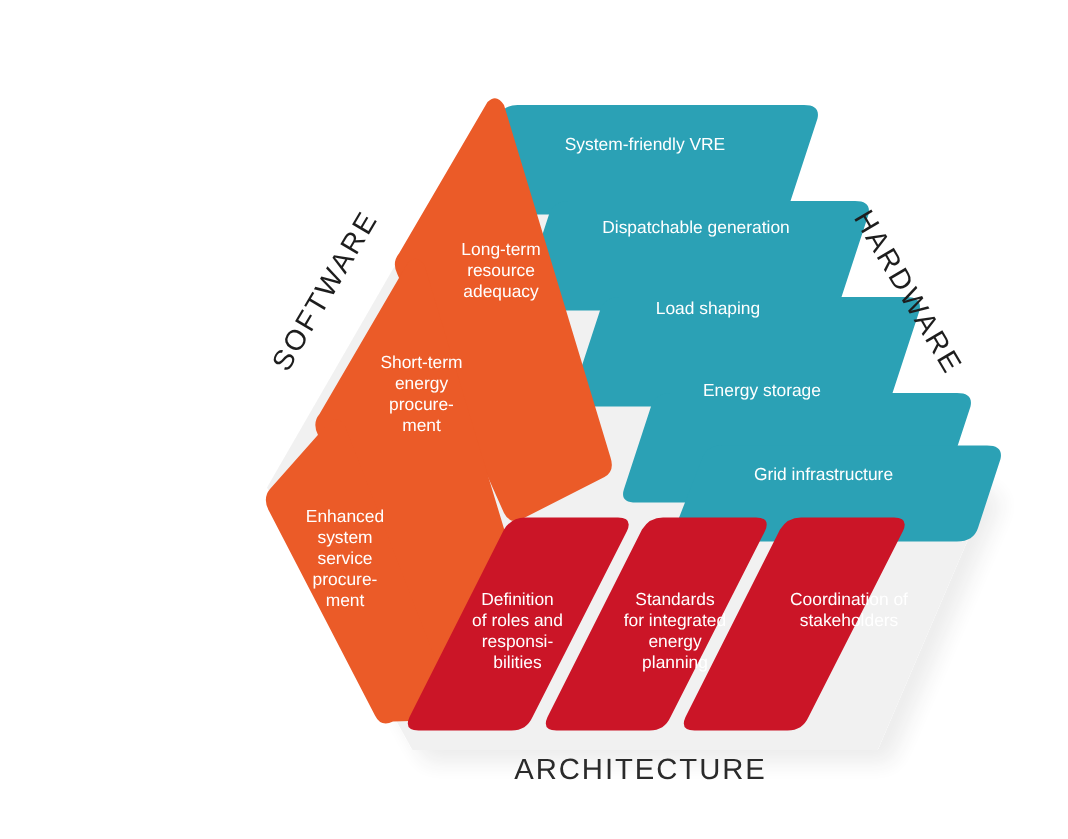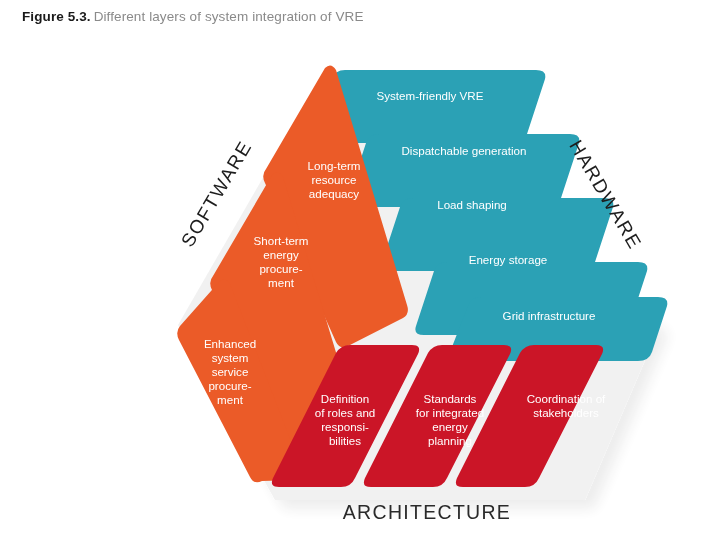--- a/index.html
+++ b/index.html
@@ -61,23 +61,20 @@
     font-family: "Liberation Sans", sans-serif;
     font-size: 19.5px;
     letter-spacing: 1.3px;
   }
 </style>
 </head>
 <body>
 
 <div id="figure-root">
 
-  <div class="caption">
-    <span class="cap-num">Figure 5.3.</span><span class="cap-text">Different layers of system integration of VRE</span>
-  </div>
 
   <svg id="diagram-svg" viewBox="0 0 712 559">
     <defs>
       <filter id="softshadow" x="-30%" y="-30%" width="180%" height="180%">
         <feDropShadow dx="9" dy="9" stdDeviation="7" flood-color="#000000" flood-opacity="0.085"></feDropShadow>
       </filter>
     </defs>
 
     <g filter="url(#softshadow)" opacity="0.85">
       <polygon points="325,70 660,325 585,500 275,500 178,325" fill="#EFEFEF"></polygon>

